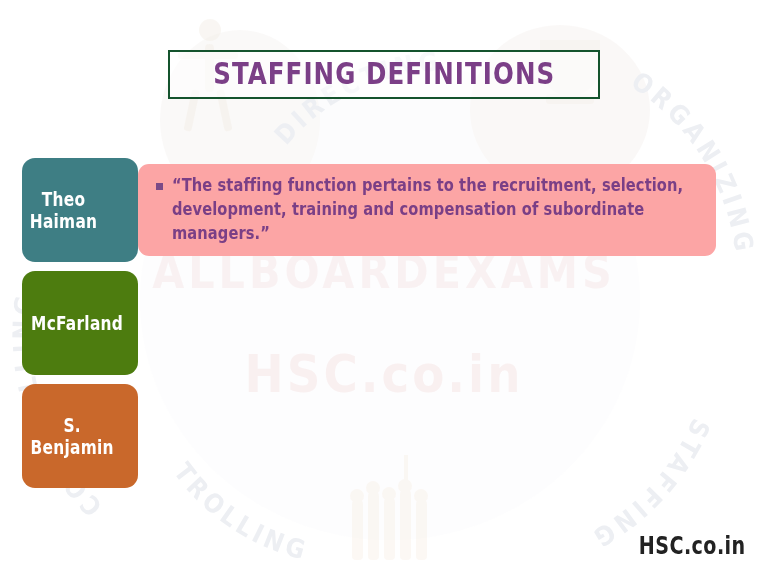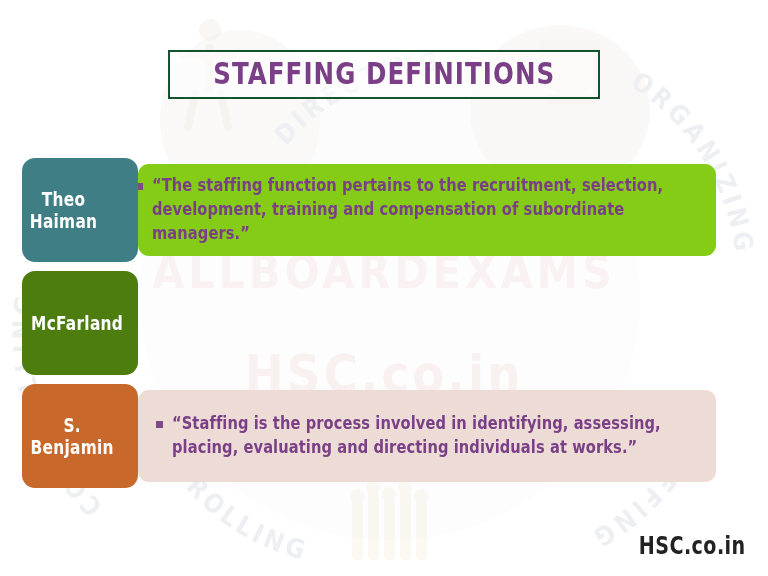--- a/index.html
+++ b/index.html
@@ -222,21 +222,21 @@
 
   <div class="title-wrap">
     <div class="title-box">
       <span class="title-text">STAFFING DEFINITIONS</span>
     </div>
   </div>
 
   <div class="rows">
 
     <div class="defrow">
-      <div class="panel" style="background:#84cc16;justify-content:center;">
+      <div class="panel" style="background:#fca5a5;">
         <div class="panel-inner">
           <span class="bullet"></span>
           <span class="quote">“The staffing function pertains to the recruitment, selection, development, training and compensation of subordinate managers.”</span>
         </div>
       </div>
       <div class="chip" style="background:#3e7e84;">
         <span class="chip-label">
           <span>Theo</span><br>
           <span>Haiman</span>
         </span>
@@ -245,26 +245,20 @@
 
     <div class="defrow">
       <div class="chip" style="background:#4d7c0f;">
         <span class="chip-label">
           <span>McFarland</span>
         </span>
       </div>
     </div>
 
     <div class="defrow">
-      <div class="panel" style="background:#eddcd5;">
-        <div class="panel-inner">
-          <span class="bullet"></span>
-          <span class="quote">“Staffing is the process involved in identifying, assessing, placing, evaluating and directing individuals at works.”</span>
-        </div>
-      </div>
       <div class="chip" style="background:#c9682b;">
         <span class="chip-label">
           <span>S.</span><br>
           <span>Benjamin</span>
         </span>
       </div>
     </div>
 
   </div>
 

